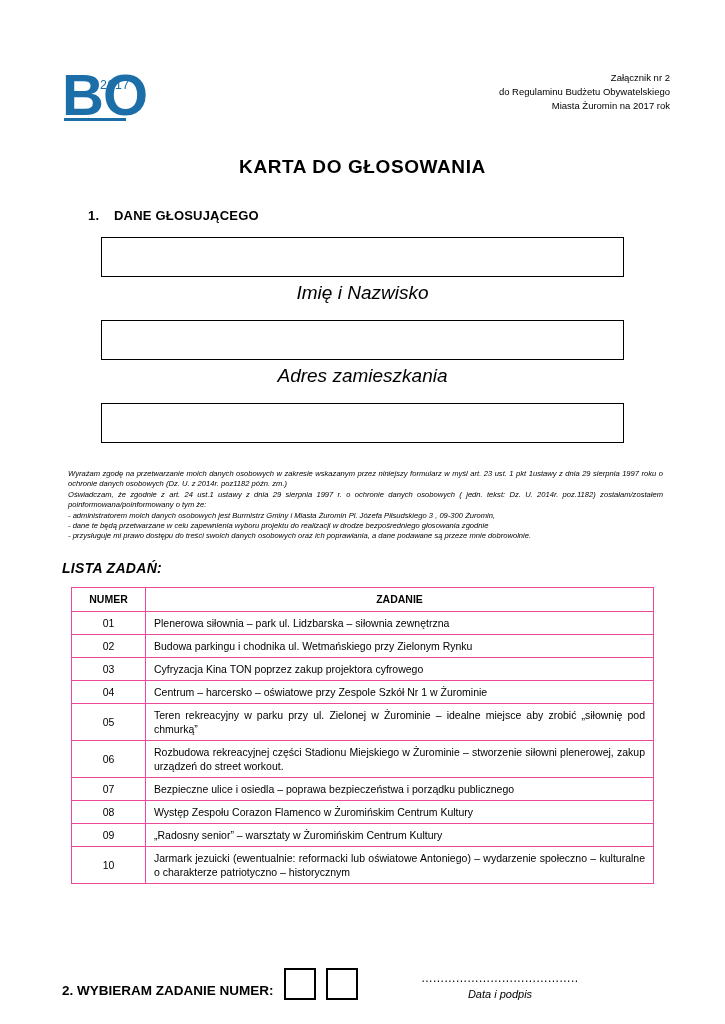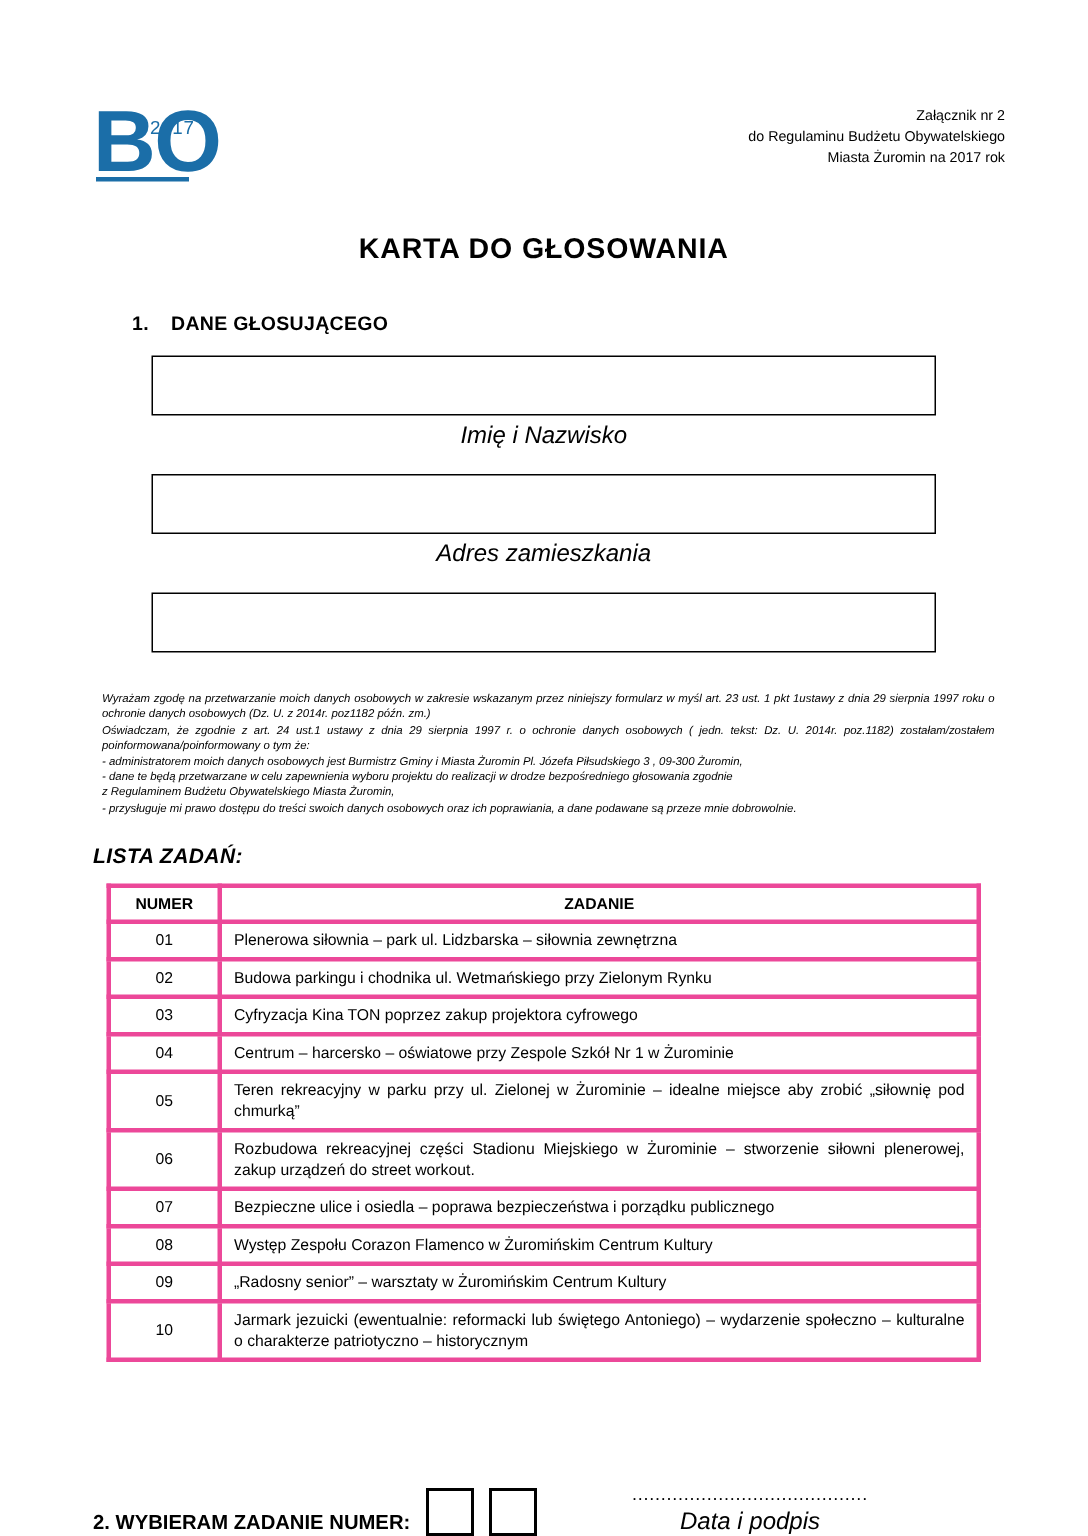--- a/index.html
+++ b/index.html
@@ -89,21 +89,21 @@
   .field-block { margin-top: 14px; }
   .field-box {
     margin: 0 auto;
     width: 523px;
     height: 40px;
     border: 1px solid #000;
     background: #fff;
   }
   .field-caption {
     text-align: center;
-    font-size: 16px;
+    font-size: 19px;
     font-style: italic;
     margin-top: 5px;
   }
   .field-block.second { margin-top: 16px; }
   .field-block.third  { margin-top: 16px; }
 
   
   .consent {
     margin: 26px 62px 0 68px;
     font-size: 7.6px;
@@ -123,21 +123,21 @@
   }
 
   
   table.tasks {
     margin: 11px auto 0 auto;
     width: 583px;
     border-collapse: collapse;
     font-size: 10.5px;
   }
   table.tasks th, table.tasks td {
-    border: 3px solid #ec4899;
+    border: 1px solid #ec4899;
     padding: 3px 6px;
     vertical-align: middle;
   }
   table.tasks th {
     text-align: center;
     font-weight: bold;
     font-size: 10.5px;
     height: 24px;
   }
   table.tasks td.num {
@@ -181,21 +181,21 @@
     bottom: 0;
     text-align: center;
     width: 180px;
   }
   .sig-dots {
     font-size: 12px;
     letter-spacing: 0.5px;
     line-height: 14px;
   }
   .sig-caption {
-    font-size: 16px;
+    font-size: 11px;
     font-style: italic;
     margin-top: 3px;
   }
 </style>
 </head>
 <body>
 
 <div class="page">
 
   <div class="header">
@@ -229,21 +229,20 @@
 
   <div class="field-block third">
     <div class="field-box"></div>
   </div>
 
   <div class="consent">
     <p>Wyrażam zgodę na przetwarzanie moich danych osobowych w zakresie wskazanym przez niniejszy formularz w myśl art. 23 ust. 1 pkt 1ustawy z dnia 29 sierpnia 1997 roku o ochronie danych osobowych (Dz. U. z 2014r. poz1182 późn. zm.)</p>
     <p>Oświadczam, że zgodnie z art. 24 ust.1 ustawy z dnia 29 sierpnia 1997 r. o ochronie danych osobowych ( jedn. tekst: Dz. U. 2014r. poz.1182) zostałam/zostałem poinformowana/poinformowany o tym że:</p>
     <p>- administratorem moich danych osobowych jest Burmistrz Gminy i Miasta Żuromin Pl. Józefa Piłsudskiego 3 , 09-300 Żuromin,</p>
     <p>- dane te będą przetwarzane w celu zapewnienia wyboru projektu do realizacji w drodze bezpośredniego głosowania zgodnie</p>
-    <p>z Regulaminem Budżetu Obywatelskiego Miasta Żuromin,</p>
     <p>- przysługuje mi prawo dostępu do treści swoich danych osobowych oraz ich poprawiania, a dane podawane są przeze mnie dobrowolnie.</p>
   </div>
 
   <div class="list-heading">LISTA ZADAŃ:</div>
 
   <table class="tasks">
     <thead>
       <tr>
         <th style="width:74px;">NUMER</th>
         <th>ZADANIE</th>
@@ -281,21 +280,21 @@
       <tr>
         <td class="num">08</td>
         <td class="desc">Występ Zespołu Corazon Flamenco w Żuromińskim Centrum Kultury</td>
       </tr>
       <tr>
         <td class="num">09</td>
         <td class="desc">„Radosny senior” – warsztaty w Żuromińskim Centrum Kultury</td>
       </tr>
       <tr>
         <td class="num">10</td>
-        <td class="desc">Jarmark jezuicki (ewentualnie: reformacki lub świętego Antoniego) – wydarzenie społeczno – kulturalne o charakterze patriotyczno – historycznym</td>
+        <td class="desc">Jarmark jezuicki (ewentualnie: reformacki lub oświatowe Antoniego) – wydarzenie społeczno – kulturalne o charakterze patriotyczno – historycznym</td>
       </tr>
     </tbody>
   </table>
 
   <div class="bottom">
     <div class="select-row">
       <span class="select-label">2. WYBIERAM ZADANIE NUMER:</span>
       <span class="check-box"></span>
       <span class="check-box"></span>
     </div>

